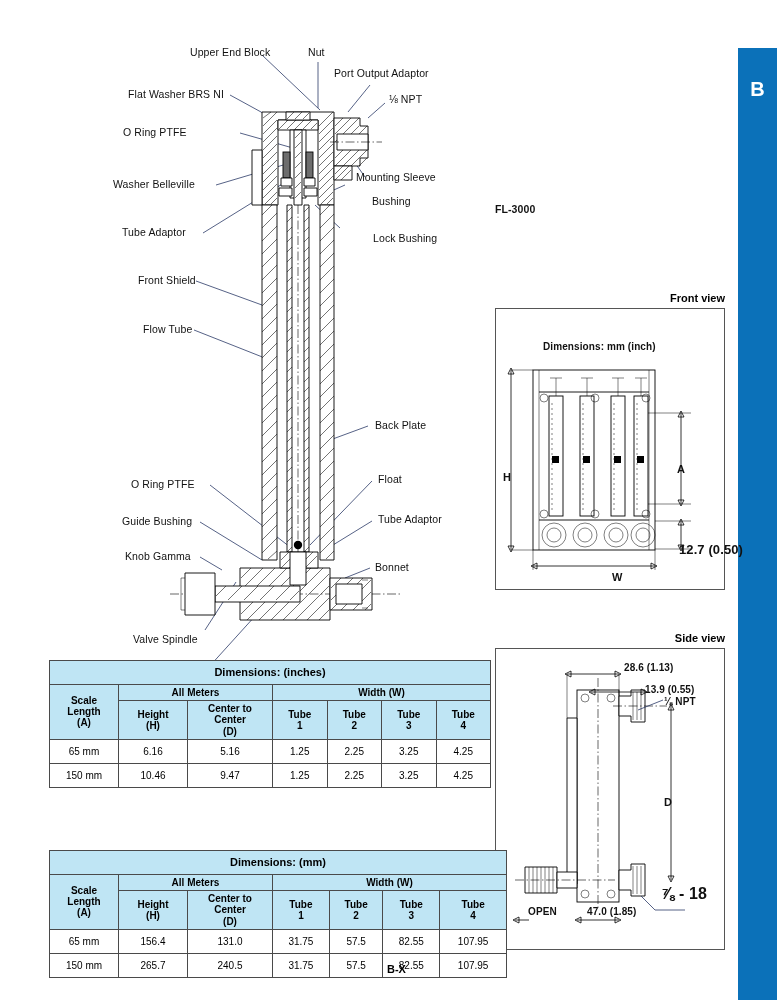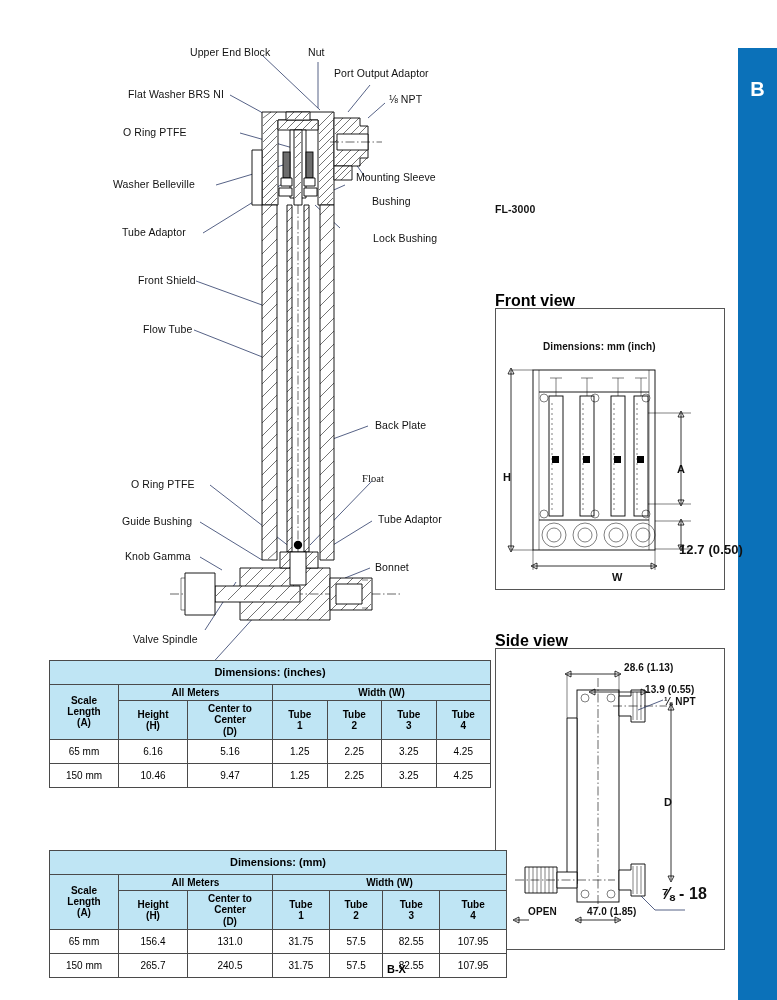--- a/index.html
+++ b/index.html
@@ -33,21 +33,21 @@
   .hatch{stroke:#000;stroke-width:.55;fill:none;}
   .out{stroke:#000;stroke-width:.9;fill:none;}
   .thin{stroke:#000;stroke-width:.5;fill:none;}
   .ctr{stroke:#000;stroke-width:.6;fill:none;stroke-dasharray:9 2.5 1.5 2.5;}
   .fillw{fill:#fff;}
   .fillk{fill:#000;}
   .fillg{fill:#6d6d6d;}
 
   
   .viewbox{position:absolute;border:1px solid #555;background:#fff;}
-  .viewtitle{position:absolute;font-size:16px;font-weight:bold;text-align:left;}
+  .viewtitle{position:absolute;font-size:11px;font-weight:bold;text-align:right;}
 
   
   table.dim{
     position:absolute;border-collapse:collapse;
     font-size:10px;background:#fff;
   }
   table.dim td,table.dim th{
     border:1px solid #4a4a4a;text-align:center;vertical-align:middle;
     padding:2px 3px;line-height:1.12;
   }
@@ -401,21 +401,21 @@
   <div class="lbl" style="left:123px;top:126px;">O Ring PTFE</div>
   <div class="lbl" style="left:356px;top:171px;">Mounting Sleeve</div>
   <div class="lbl" style="left:113px;top:178px;">Washer Belleville</div>
   <div class="lbl" style="left:372px;top:195px;">Bushing</div>
   <div class="lbl" style="left:122px;top:226px;">Tube Adaptor</div>
   <div class="lbl" style="left:373px;top:232px;">Lock Bushing</div>
   <div class="lbl" style="left:138px;top:274px;">Front Shield</div>
   <div class="lbl" style="left:143px;top:323px;">Flow Tube</div>
   <div class="lbl" style="left:375px;top:419px;">Back Plate</div>
   <div class="lbl" style="left:131px;top:478px;">O Ring PTFE</div>
-  <div class="lbl" style="left:362px;top:473px;font-family:Liberation Serif, serif;">Float</div>
+  <div class="lbl" style="left:378px;top:473px;">Float</div>
   <div class="lbl" style="left:122px;top:515px;">Guide Bushing</div>
   <div class="lbl" style="left:378px;top:513px;">Tube Adaptor</div>
   <div class="lbl" style="left:125px;top:550px;">Knob Gamma</div>
   <div class="lbl" style="left:375px;top:561px;">Bonnet</div>
   <div class="lbl" style="left:133px;top:633px;">Valve Spindle</div>
   <div class="lbl" style="left:115px;top:663px;margin-left:48px;">Lower End Block</div>
 
   <div class="viewtitle" style="left:495px;top:292px;width:230px;">Front view</div>
   <div class="viewbox" style="left:495px;top:308px;width:228px;height:280px;"></div>
   <div class="lbl b" style="left:543px;top:341px;font-size:10px;">Dimensions: mm (inch)</div>

